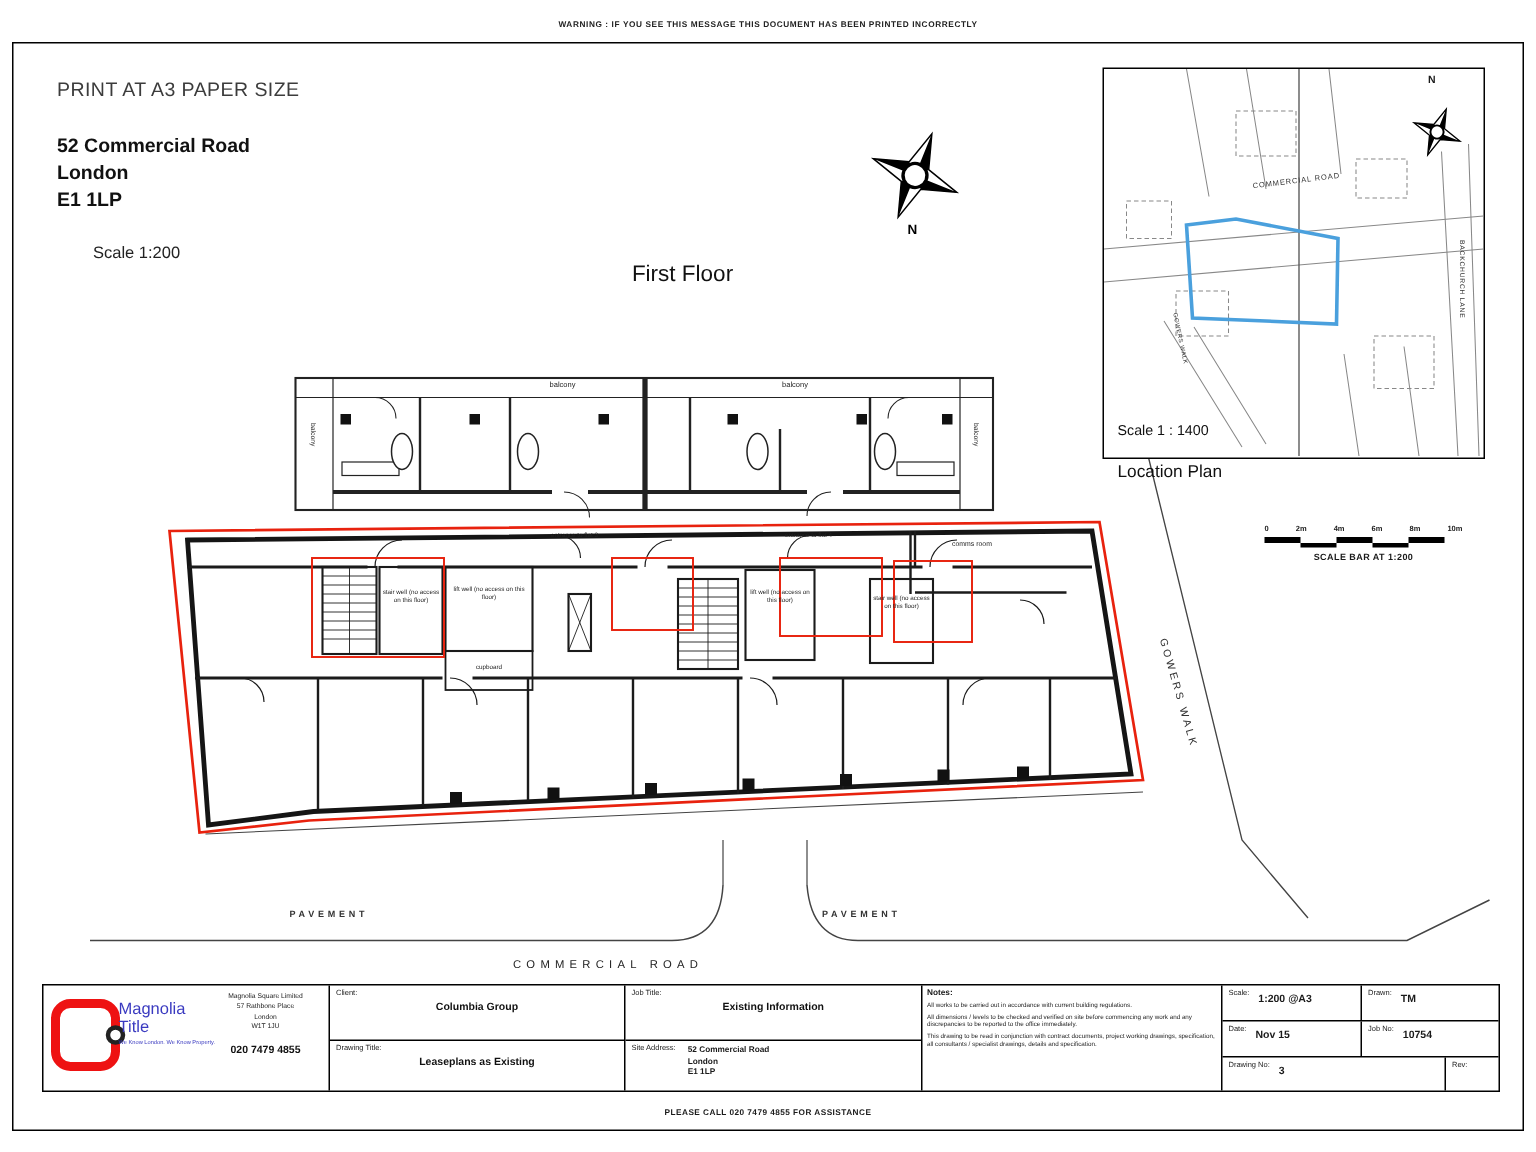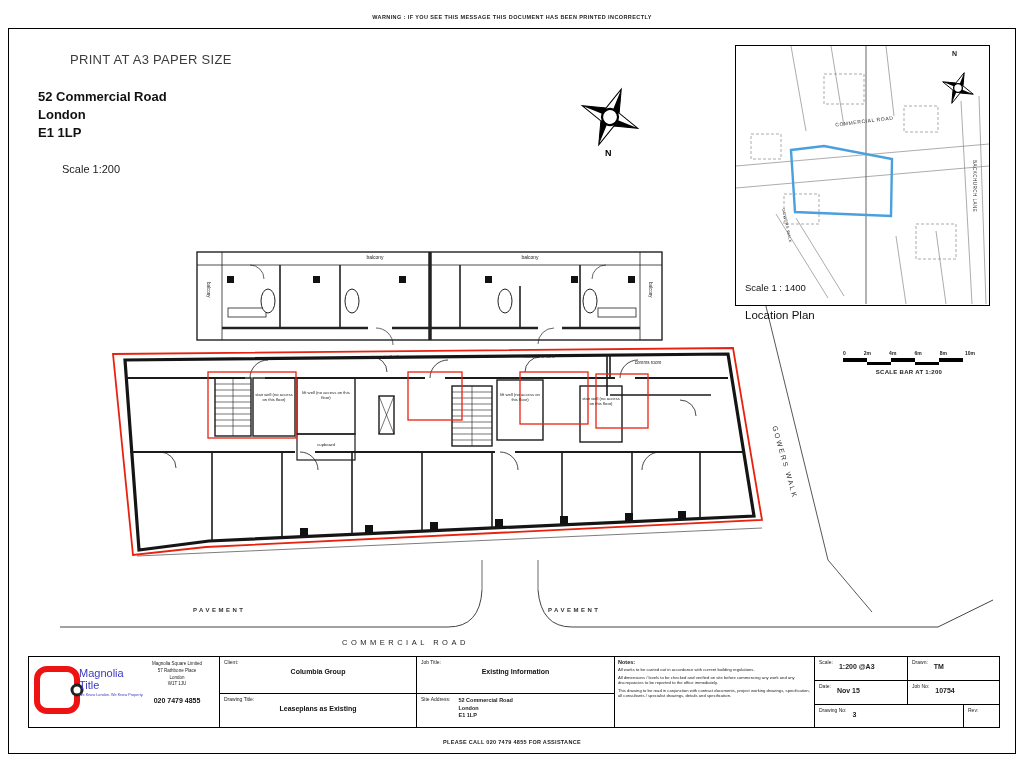--- a/index.html
+++ b/index.html
@@ -4,21 +4,21 @@
 <style>
   * { margin:0; padding:0; box-sizing:border-box; }
   html,body { background:#e8e8e8; }
   body { font-family:"Liberation Sans", sans-serif; color:#1a1a1a; }
   .sheet { position:relative; width:1024px; height:768px; background:#ffffff; overflow:hidden; }
   .abs { position:absolute; }
 
   .warning { top:14px; left:0; width:100%; text-align:center; font-size:5.5px; font-weight:bold; letter-spacing:.4px; color:#222; }
   .sheet-border { top:28px; left:8px; width:1008px; height:726px; border:1.5px solid #000; }
 
-  .print-note { top:52px; left:38px; font-size:13px; color:#3c3c3c; letter-spacing:.3px;margin-left:32px; }
+  .print-note { top:52px; left:38px; font-size:13px; color:#3c3c3c; letter-spacing:.3px; }
   .site-head { top:88px; left:38px; font-size:13px; font-weight:bold; line-height:18px; color:#111; }
   .scale-note { top:163px; left:38px; font-size:11px; color:#222;margin-left:24px; }
   .plan-title { top:174px; left:355px; width:200px; text-align:center; font-size:15px; color:#111; }
 
   .footer-note { top:739px; left:0; width:100%; text-align:center; font-size:5.5px; font-weight:bold; letter-spacing:.3px; }
 
   
   .locplan { top:45px; left:735px; width:255px; height:261px; border:1px solid #000; background:#fff; }
   .locplan svg { position:absolute; top:0; left:0; }
   .loc-title { top:265px; left:745px; font-size:11.5px; color:#111;margin-top:44px; }
@@ -88,20 +88,21 @@
   <div class="abs warning">WARNING : IF YOU SEE THIS MESSAGE THIS DOCUMENT HAS BEEN PRINTED INCORRECTLY</div>
   <div class="abs sheet-border"></div>
 
   <div class="abs print-note">PRINT AT A3 PAPER SIZE</div>
   <div class="abs site-head">
     <div>52 Commercial Road</div>
     <div>London</div>
     <div>E1 1LP</div>
   </div>
   <div class="abs scale-note">Scale 1:200</div>
+  <div class="abs plan-title">First Floor</div>
 
   <svg class="abs" style="top:0;left:0" width="1024" height="768" viewBox="0 0 1024 768">
 
     <g stroke="#222" fill="none">
       <rect x="197" y="252" width="465" height="88" stroke-width="1.4"></rect>
       <line x1="197" y1="265" x2="662" y2="265" stroke-width="0.8"></line>
       <line x1="222" y1="252" x2="222" y2="340" stroke-width="0.8"></line>
       <line x1="640" y1="252" x2="640" y2="340" stroke-width="0.8"></line>
       <line x1="430" y1="252" x2="430" y2="340" stroke-width="3.5"></line>
       <path d="M222,328 H368 M392,328 H538 M562,328 H640" stroke-width="2.6"></path>

